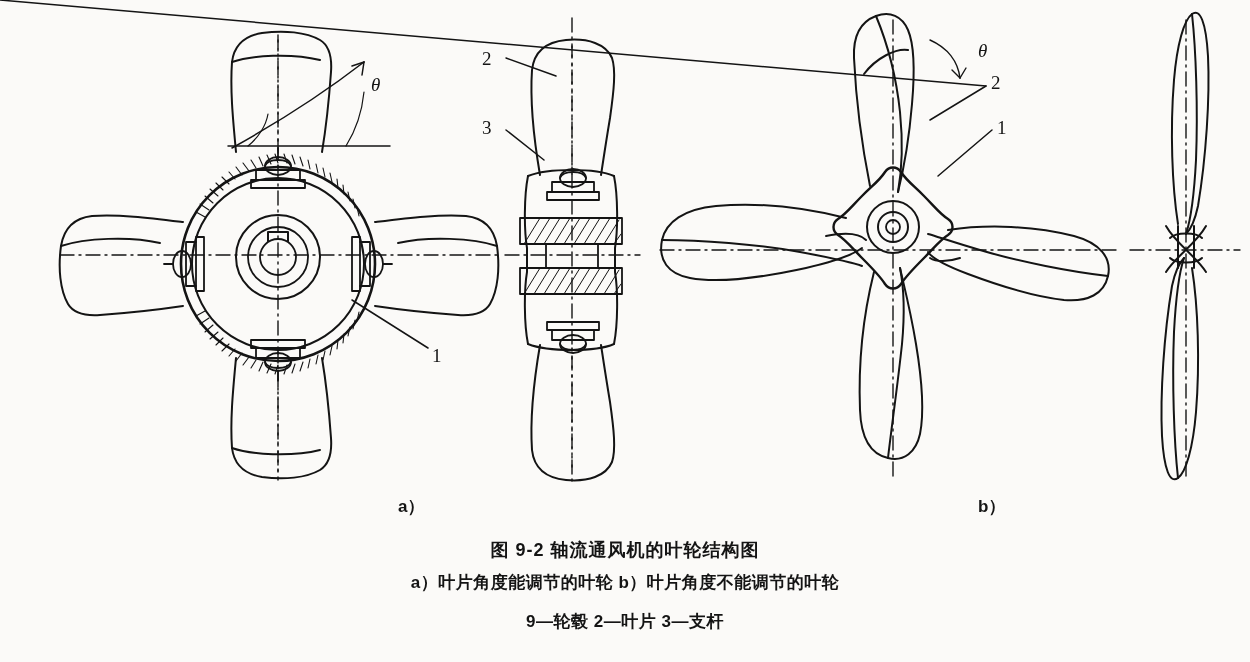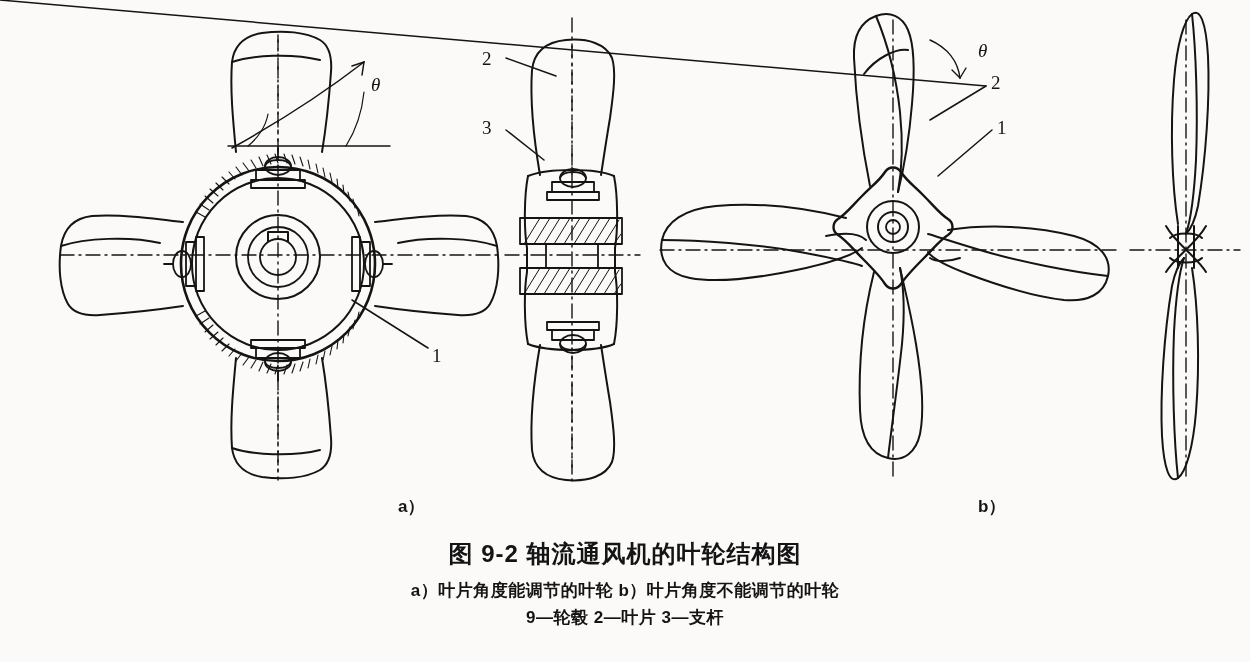--- a/index.html
+++ b/index.html
@@ -31,31 +31,31 @@
   .caption-block {
     position: absolute;
     left: 0;
     top: 538px;
     width: 1250px;
     text-align: center;
   }
   .cap-title {
     font-family: "Liberation Sans", sans-serif;
     font-weight: bold;
-    font-size: 24px;
+    font-size: 18px;
     letter-spacing: 1px;
     margin-bottom: 9px;
     color: #141414;
   }
   .cap-sub {
     font-family: "Liberation Sans", sans-serif;
     font-weight: bold;
     font-size: 17px;
     letter-spacing: 0.5px;
-    margin-bottom: 4px;
+    margin-bottom: 16px;
     color: #141414;
   }
   .cap-legend {
     font-family: "Liberation Sans", sans-serif;
     font-weight: bold;
     font-size: 17px;
     letter-spacing: 0.5px;
     color: #141414;
   }
   .sub-a, .sub-b {

